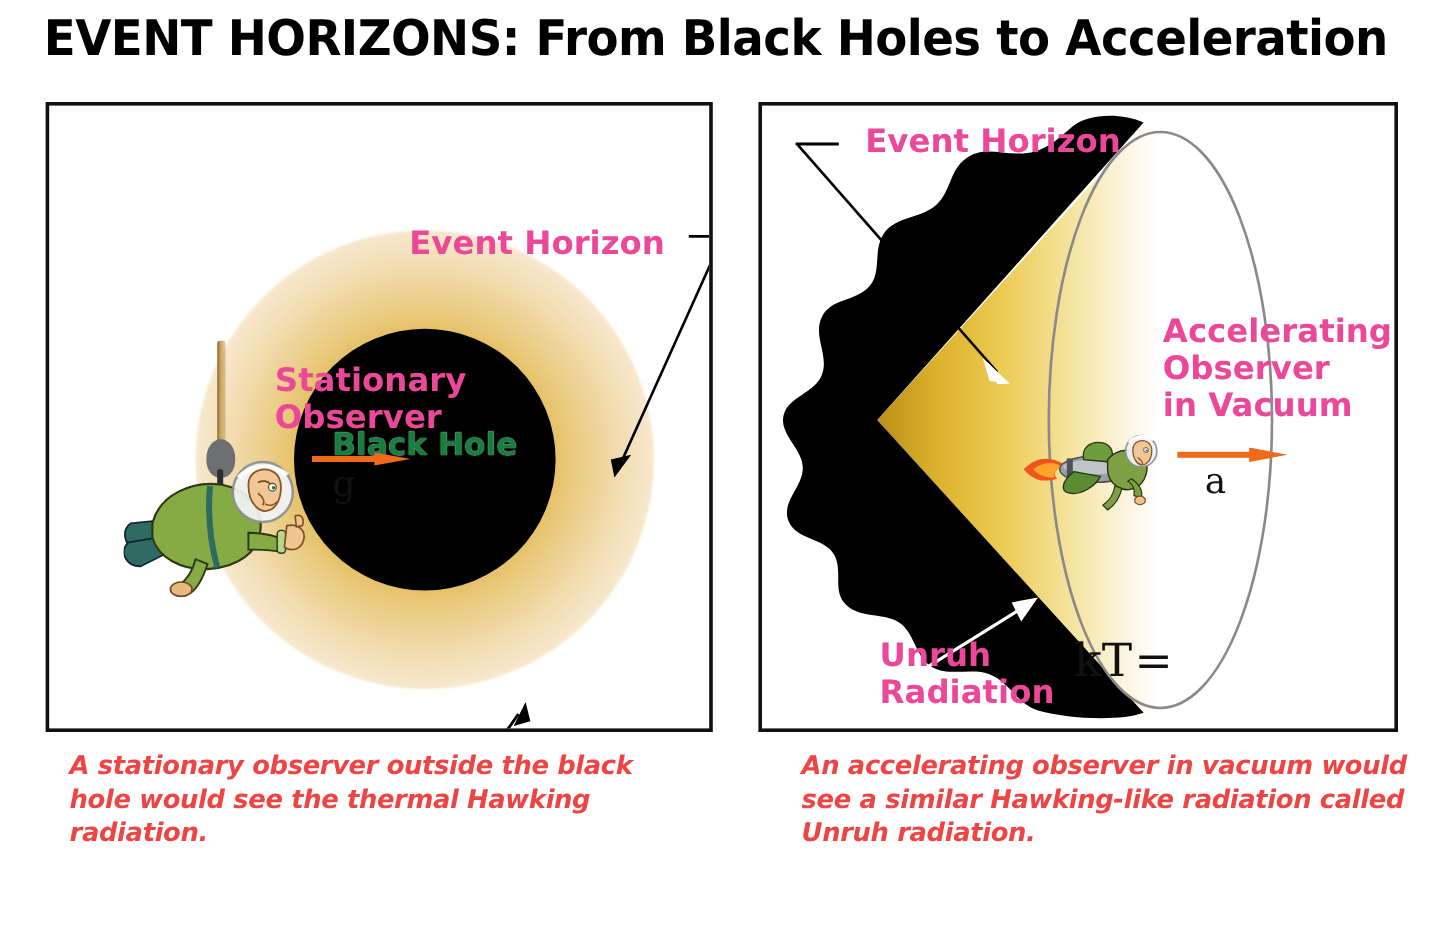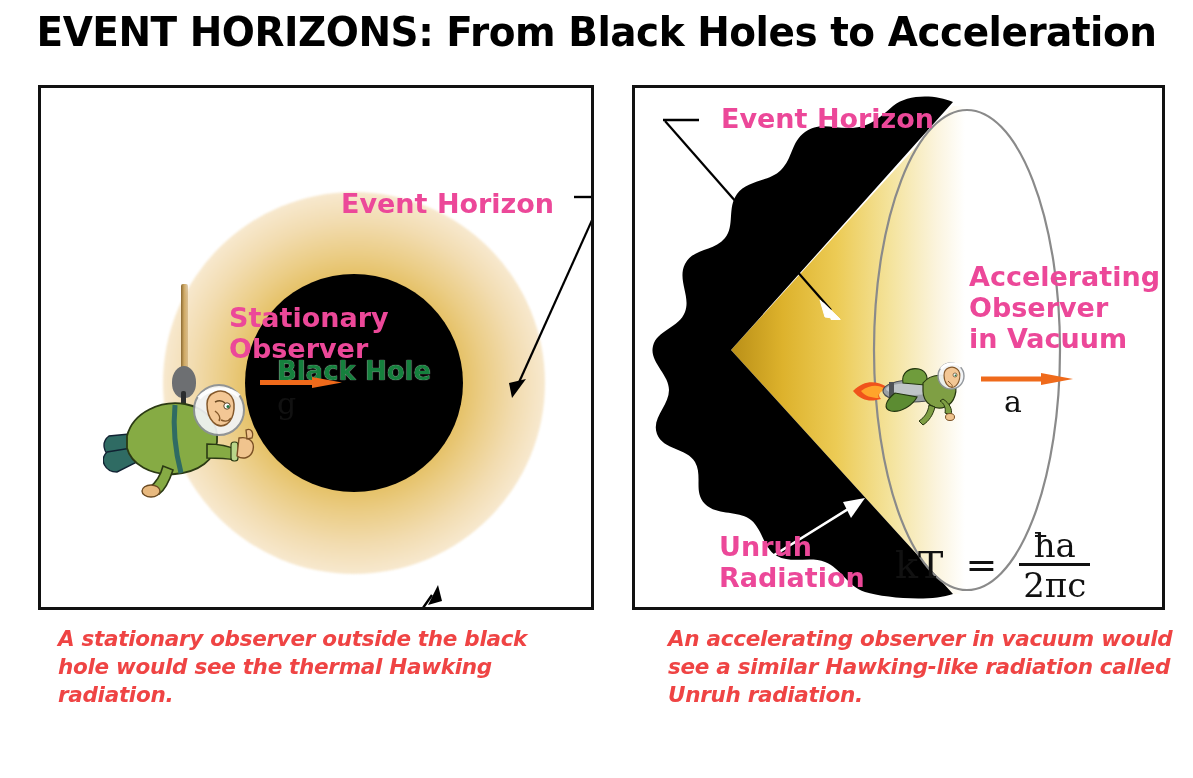--- a/index.html
+++ b/index.html
@@ -105,21 +105,21 @@
   #eh-left-leader{ position:absolute; left:455px; top:105px; width:110px; height:215px; }
 
   
   #so-label{ left:188px; top:214px; font-size:27px; }
   #hawking-leader{ position:absolute; left:325px; top:495px; width:80px; height:85px; }
 
   .formula{
     position:absolute;
     font-family:"DejaVu Serif", serif;
     color:#111;
-    display:flex; align-items:center; gap:22px;
+    display:flex; align-items:center; gap:2px;
   }
   .formula .lhs{ font-size:38px; }
   .formula .eq{ font-size:38px; }
   .frac{ display:inline-flex; flex-direction:column; align-items:center; line-height:1; }
   .frac .num{ font-size:34px; padding:0 4px 1px; }
   .frac .bar{ height:3px; background:#111; width:100%; }
   .frac .den{ font-size:34px; padding:2px 4px 0; }
   #formula-left  { left:400px; top:520px; }
   #formula-right { left:892px; top:525px; }
 
@@ -299,28 +299,23 @@
   <div class="lbl" id="ao-label" style="left:334px;top:173px;">Accelerating
 Observer
 in Vacuum</div>
 
   <svg id="arrow-a" viewBox="0 0 92 12" style="left:346px;top:285px;">
     <rect x="0" y="3.5" width="66" height="5" fill="#ef6a1b"></rect>
     <polygon points="60,0 92,6 60,12" fill="#ef6a1b"></polygon>
   </svg>
   <div id="label-a" style="left:369px;top:296px;">a</div>
 
-  <div class="lbl" id="unruh-label" style="left:84px;top:443px;">Unruh
+  <div class="lbl" id="unruh-label" style="left:98px;top:443px;">Unruh
 Radiation</div>
 
   <div class="formula" id="formula-right" style="left:260px;top:440px;">
     <span class="lhs">kT</span>
     <span class="eq">=</span>
-    <span class="frac">
-      <span class="num">ħa</span>
-      <span class="bar"></span>
-      <span class="den">2πc</span>
-    </span>
   </div>
 </div>
 
 <div class="caption" id="caption-left">A stationary observer outside the black hole would see the thermal Hawking radiation.</div>
 <div class="caption" id="caption-right">An accelerating observer in vacuum would see a similar Hawking-like radiation called Unruh radiation.</div>
 
 </body></html>

